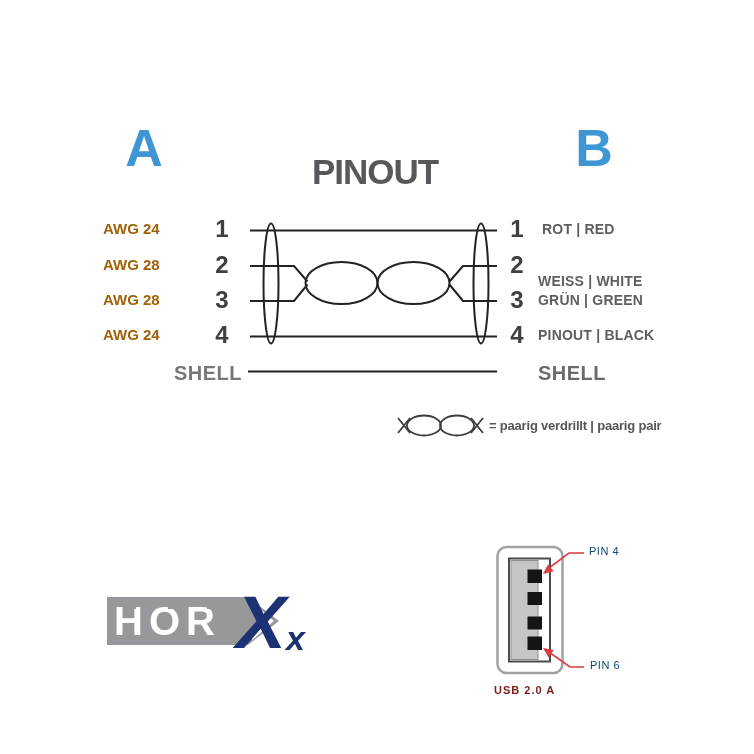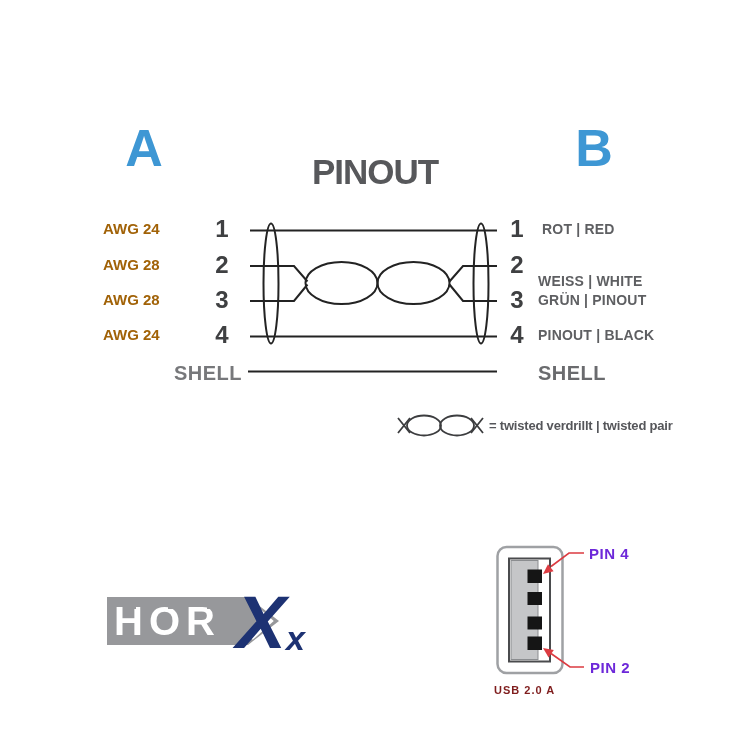--- a/index.html
+++ b/index.html
@@ -8,21 +8,21 @@
     font-family:"Liberation Sans","DejaVu Sans",sans-serif;overflow:hidden;
   }
   .abs{position:absolute;line-height:1;}
   .conn-letter{font-size:52px;font-weight:700;color:#3e97d4;width:52px;text-align:center;}
   .title{font-size:35px;font-weight:700;color:#57585b;letter-spacing:-1px;width:190px;text-align:center;}
   .awg{font-size:15px;font-weight:700;color:#a16207;}
   .pin-num{font-size:24px;font-weight:700;color:#3f4042;text-align:center;}
   .wire-label{font-size:14px;font-weight:700;color:#5e5f62;letter-spacing:0.2px;}
   .shell-label{font-size:20px;font-weight:700;color:#77787b;letter-spacing:0.5px;}
   .legend-text{font-size:13px;font-weight:700;color:#55565a;letter-spacing:-0.2px;}
-  .usb-pin-label{font-size:15px;font-weight:700;color:#6d28d9;letter-spacing:0.5px;}
+  .usb-pin-label{font-size:11px;font-weight:400;color:#0c4a6e;letter-spacing:0.5px;}
   .usb-caption{font-size:11px;font-weight:700;color:#7f1d1d;letter-spacing:1px;}
   svg{position:absolute;left:0;top:0;}
 </style>
 </head>
 <body>
 
 <div id="stage">
 
   <svg width="754" height="754" viewBox="0 0 754 754">
 
@@ -89,29 +89,29 @@
   <div class="abs wire-label" style="left:542px;top:222px;">ROT | RED</div>
 
   <div class="abs awg" style="left:103px;top:257px;">AWG 28</div>
   <div class="abs pin-num" style="left:202px;top:253px;width:40px;">2</div>
   <div class="abs pin-num" style="left:502px;top:253px;width:30px;">2</div>
   <div class="abs wire-label" style="left:538px;top:258px;margin-top:16px;">WEISS | WHITE</div>
 
   <div class="abs awg" style="left:103px;top:292px;">AWG 28</div>
   <div class="abs pin-num" style="left:202px;top:288px;width:40px;">3</div>
   <div class="abs pin-num" style="left:502px;top:288px;width:30px;">3</div>
-  <div class="abs wire-label" style="left:538px;top:293px;">GRÜN | PINOUT</div>
+  <div class="abs wire-label" style="left:538px;top:293px;">GRÜN | GREEN</div>
 
   <div class="abs awg" style="left:103px;top:327px;">AWG 24</div>
   <div class="abs pin-num" style="left:202px;top:323px;width:40px;">4</div>
   <div class="abs pin-num" style="left:502px;top:323px;width:30px;">4</div>
   <div class="abs wire-label" style="left:538px;top:328px;">PINOUT | BLACK</div>
 
   <div class="abs shell-label" style="left:150px;top:363px;width:92px;text-align:right;">SHELL</div>
   <div class="abs shell-label" style="left:538px;top:363px;color:#6a6b6e;">SHELL</div>
 
-  <div class="abs legend-text" style="left:489px;top:419px;">= twisted verdrillt | twisted pair</div>
+  <div class="abs legend-text" style="left:489px;top:419px;">= paarig verdrillt | paarig pair</div>
 
   <div class="abs usb-pin-label" style="left:589px;top:546px;">PIN 4</div>
-  <div class="abs usb-pin-label" style="left:590px;top:660px;">PIN 2</div>
+  <div class="abs usb-pin-label" style="left:590px;top:660px;">PIN 6</div>
   <div class="abs usb-caption" style="left:494px;top:685px;">USB 2.0 A</div>
 
 </div>
 
 </body></html>

